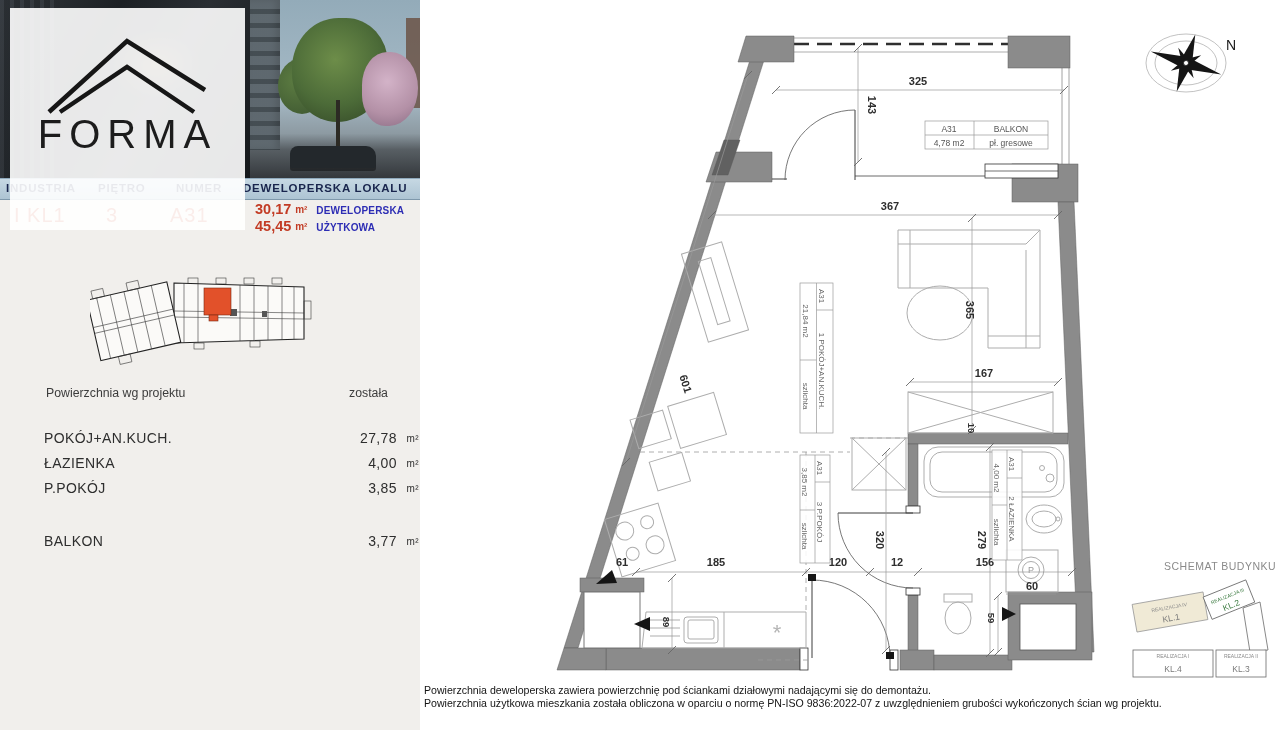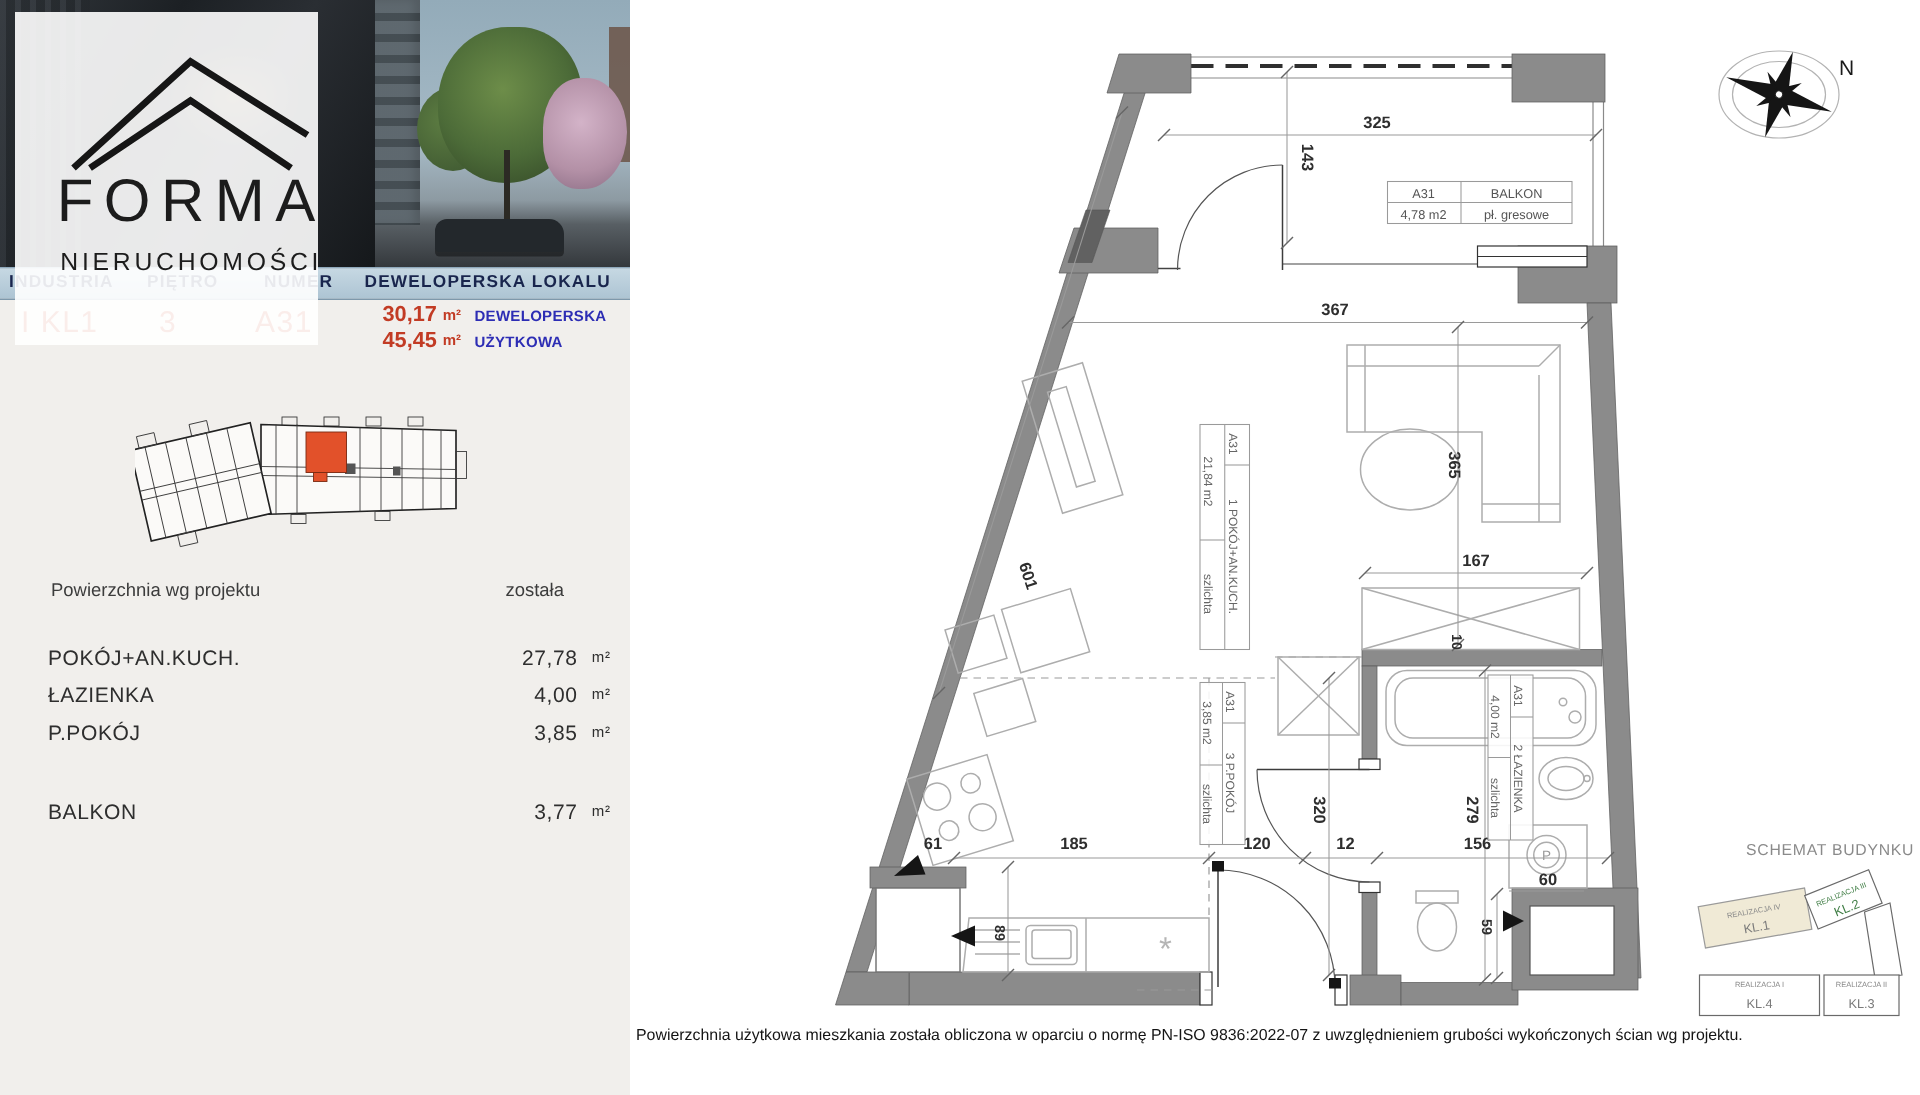--- a/index.html
+++ b/index.html
@@ -40,30 +40,30 @@
 
   .values-row{position:absolute;left:0;top:200px;width:420px;height:42px;}
   .val-orange{position:absolute;top:4px;font-size:20px;color:#cd4a2c;letter-spacing:1px;}
   .v-industria{left:14px}.v-pietro{left:106px}.v-numer{left:170px}
   .area-lines{position:absolute;left:255px;top:1px;font-size:14px;}
   .area-line{height:17px;white-space:nowrap;}
   .area-num{color:#c23b24;font-weight:bold;font-size:14.5px}
   .area-unit{color:#c23b24;font-size:10px;font-weight:bold;vertical-align:1px}
   .area-lbl{color:#2d2db4;font-weight:bold;font-size:10px;margin-left:5px;letter-spacing:.2px}
 
-  .logo-box{position:absolute;left:10px;top:8px;width:202px;height:222px;
+  .logo-box{position:absolute;left:10px;top:8px;width:235px;height:222px;
       background:rgba(255,255,255,.9);}
   .logo-name{position:absolute;left:0;top:104px;width:235px;text-align:center;
       font-size:40px;letter-spacing:7px;color:#1c1c1c;font-weight:300;}
   .logo-sub{position:absolute;left:0;top:158px;width:235px;text-align:center;
       font-size:16.5px;letter-spacing:2.5px;color:#1c1c1c;}
 
   .minimap{position:absolute;left:90px;top:253px;}
 
-  .areas-table{position:absolute;left:4px;top:380px;width:416px;height:200px;font-size:14px;color:#2e2e2e;}
+  .areas-table{position:absolute;left:16px;top:380px;width:416px;height:200px;font-size:14px;color:#2e2e2e;}
   .at-header{position:absolute;top:6px;font-size:12.3px;color:#3c3c3c;}
   .at-h-left{left:30px}.at-h-right{left:333px}
   .at-row{position:absolute;left:28px;width:375px;letter-spacing:.4px;}
   .at-label{position:absolute;left:0;}
   .at-value{position:absolute;right:22px;text-align:right;}
   .at-unit{position:absolute;right:0px;top:3px;font-size:10px;}
   .row-0{top:50px}.row-1{top:75px}.row-2{top:100px}.row-balkon{top:153px}
 
   
   .plan-svg{position:absolute;left:420px;top:0;}
@@ -138,21 +138,20 @@
       </div>
     </div>
   </div>
 
   <div class="logo-box">
     <svg width="235" height="110">
       <polyline points="39,104 117,33 195,82" fill="none" stroke="#161616" stroke-width="4.5"></polyline>
       <polyline points="50,104 117,59 184,104" fill="none" stroke="#161616" stroke-width="4.5"></polyline>
     </svg>
     <div class="logo-name">FORMA</div>
-    <div class="logo-sub">NIERUCHOMOŚCI</div>
   </div>
 
   <svg class="minimap" width="228" height="112" viewBox="0 0 228 112">
     <g>
       <rect x="98" y="25" width="10" height="6" class="mini-line"></rect>
       <rect x="126" y="25" width="10" height="6" class="mini-line"></rect>
       <rect x="154" y="25" width="10" height="6" class="mini-line"></rect>
       <rect x="182" y="25" width="10" height="6" class="mini-line"></rect>
       <polygon points="84,30 214,34 214,86 84,90" class="mini-out"></polygon>
       <line x1="94" y1="30" x2="94" y2="90" class="mini-line"></line>
@@ -506,14 +505,15 @@
 
     <g>
       <rect class="schem-outline" x="1216" y="650" width="50" height="27"></rect>
       <text class="schem-t1" x="1241" y="658" text-anchor="middle" fill="#6a6a6a">REALIZACJA II</text>
       <text class="schem-t2" x="1241" y="672" text-anchor="middle" fill="#555">KL.3</text>
     </g>
   </g>
 </svg>
 
 <div class="disclaimer">
+  <div>Powierzchnia deweloperska zawiera powierzchnię pod ściankami działowymi nadającymi się do demontażu.</div>
   <div>Powierzchnia użytkowa mieszkania została obliczona w oparciu o normę  PN-ISO 9836:2022-07 z uwzględnieniem grubości wykończonych ścian wg projektu.</div>
 </div>
 
 </body></html>

